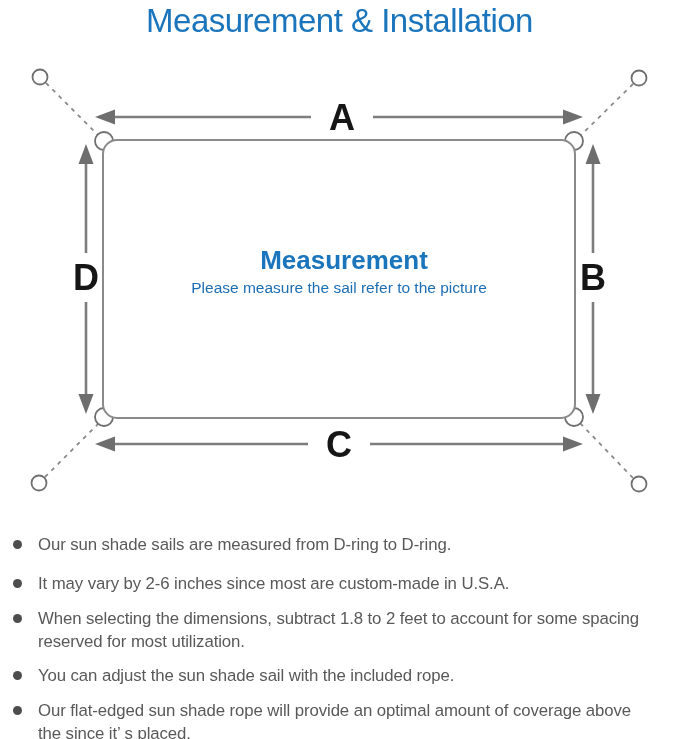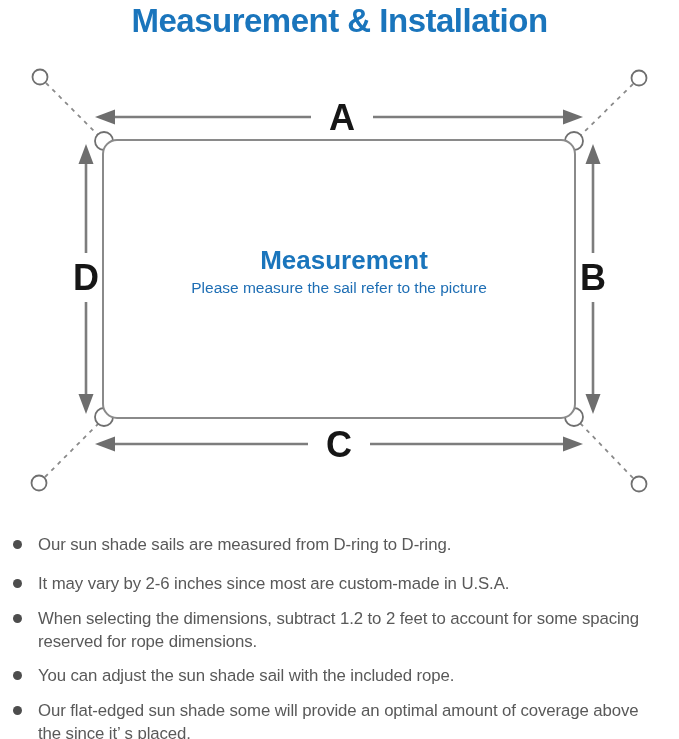--- a/index.html
+++ b/index.html
@@ -2,21 +2,21 @@
 <html><head>
 <meta charset="utf-8">
 <style>
   html,body{margin:0;padding:0;}
   body{
     width:679px;height:739px;position:relative;overflow:hidden;
     background:#ffffff;font-family:"Liberation Sans",sans-serif;
   }
   .page-title{
     position:absolute;top:2px;left:0;width:679px;text-align:center;
-    font-size:33px;font-weight:bold;color:#1a75bc;letter-spacing:-0.5px;
+    font-size:33px;font-weight:normal;color:#1a75bc;letter-spacing:-0.5px;
   }
   .diagram{position:absolute;top:50px;left:0;}
   .dash{stroke:#8a8a8a;stroke-width:1.8;stroke-dasharray:4 5;fill:none;}
   .ring{fill:#ffffff;stroke:#6f6f6f;stroke-width:1.8;}
   .dring{fill:#ffffff;stroke:#6f6f6f;stroke-width:1.8;}
   .sail{fill:#ffffff;stroke:#8a8a8a;stroke-width:2;}
   .aline{stroke:#7d7d7d;stroke-width:2.6;fill:none;}
   .ahead{fill:#6e6e6e;stroke:none;}
   .dim{font-size:36px;font-weight:bold;fill:#161616;text-anchor:middle;}
   .ctr-title{font-size:26px;font-weight:bold;fill:#1a75bc;text-anchor:middle;}
@@ -95,25 +95,25 @@
   <div class="note n1">
     <span class="dot"></span>
     <span class="ln">Our sun shade sails are measured from D-ring to D-ring.</span>
   </div>
   <div class="note n2">
     <span class="dot"></span>
     <span class="ln">It may vary by 2-6 inches since most are custom-made in U.S.A.</span>
   </div>
   <div class="note n3">
     <span class="dot"></span>
-    <span class="ln">When selecting the dimensions, subtract 1.2 to 2 feet to account for some spacing</span>
-    <span class="ln">reserved for rope dimensions.</span>
+    <span class="ln">When selecting the dimensions, subtract 1.8 to 2 feet to account for some spacing</span>
+    <span class="ln">reserved for most utilization.</span>
   </div>
   <div class="note n4">
     <span class="dot"></span>
     <span class="ln">You can adjust the sun shade sail with the included rope.</span>
   </div>
   <div class="note n5">
     <span class="dot"></span>
-    <span class="ln">Our flat-edged sun shade some will provide an optimal amount of coverage above</span>
+    <span class="ln">Our flat-edged sun shade rope will provide an optimal amount of coverage above</span>
     <span class="ln">the since it’ s placed.</span>
   </div>
 </div>
 
 </body></html>

